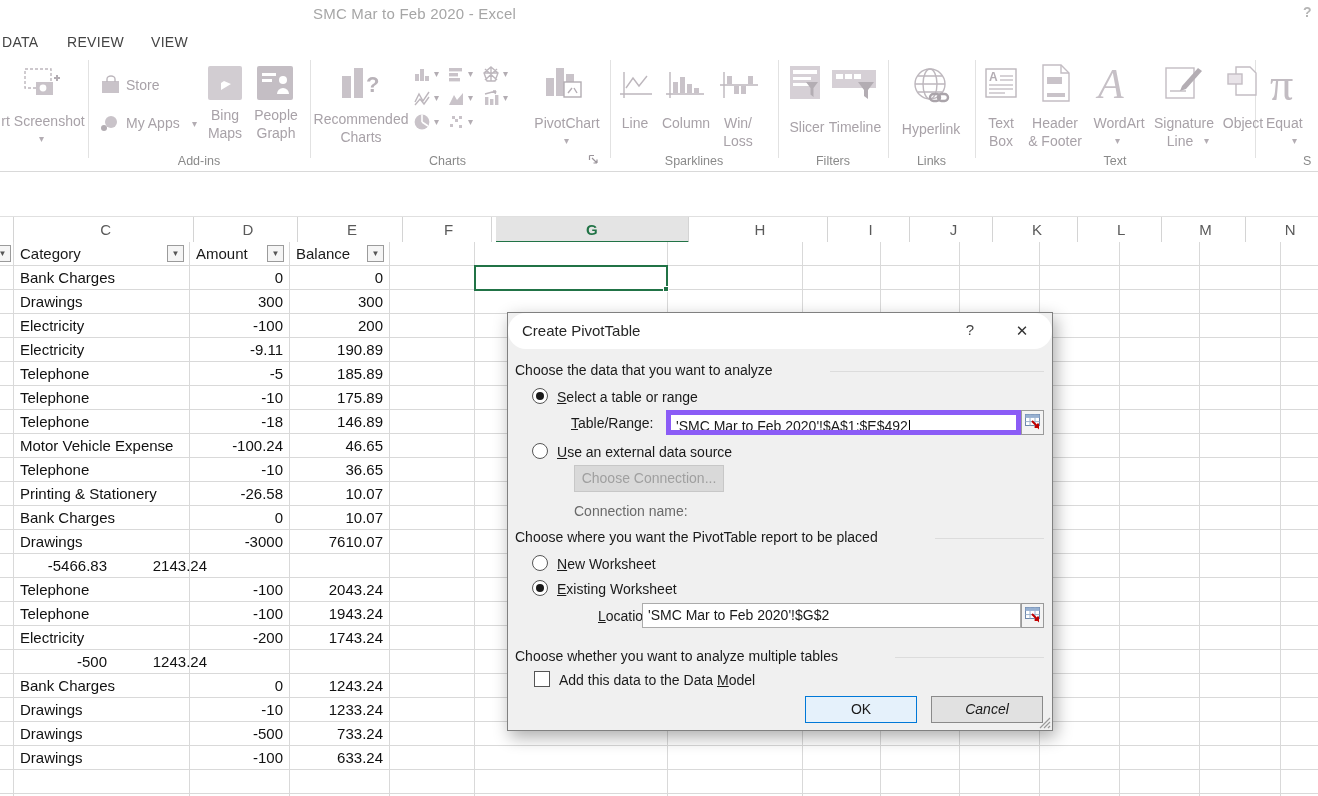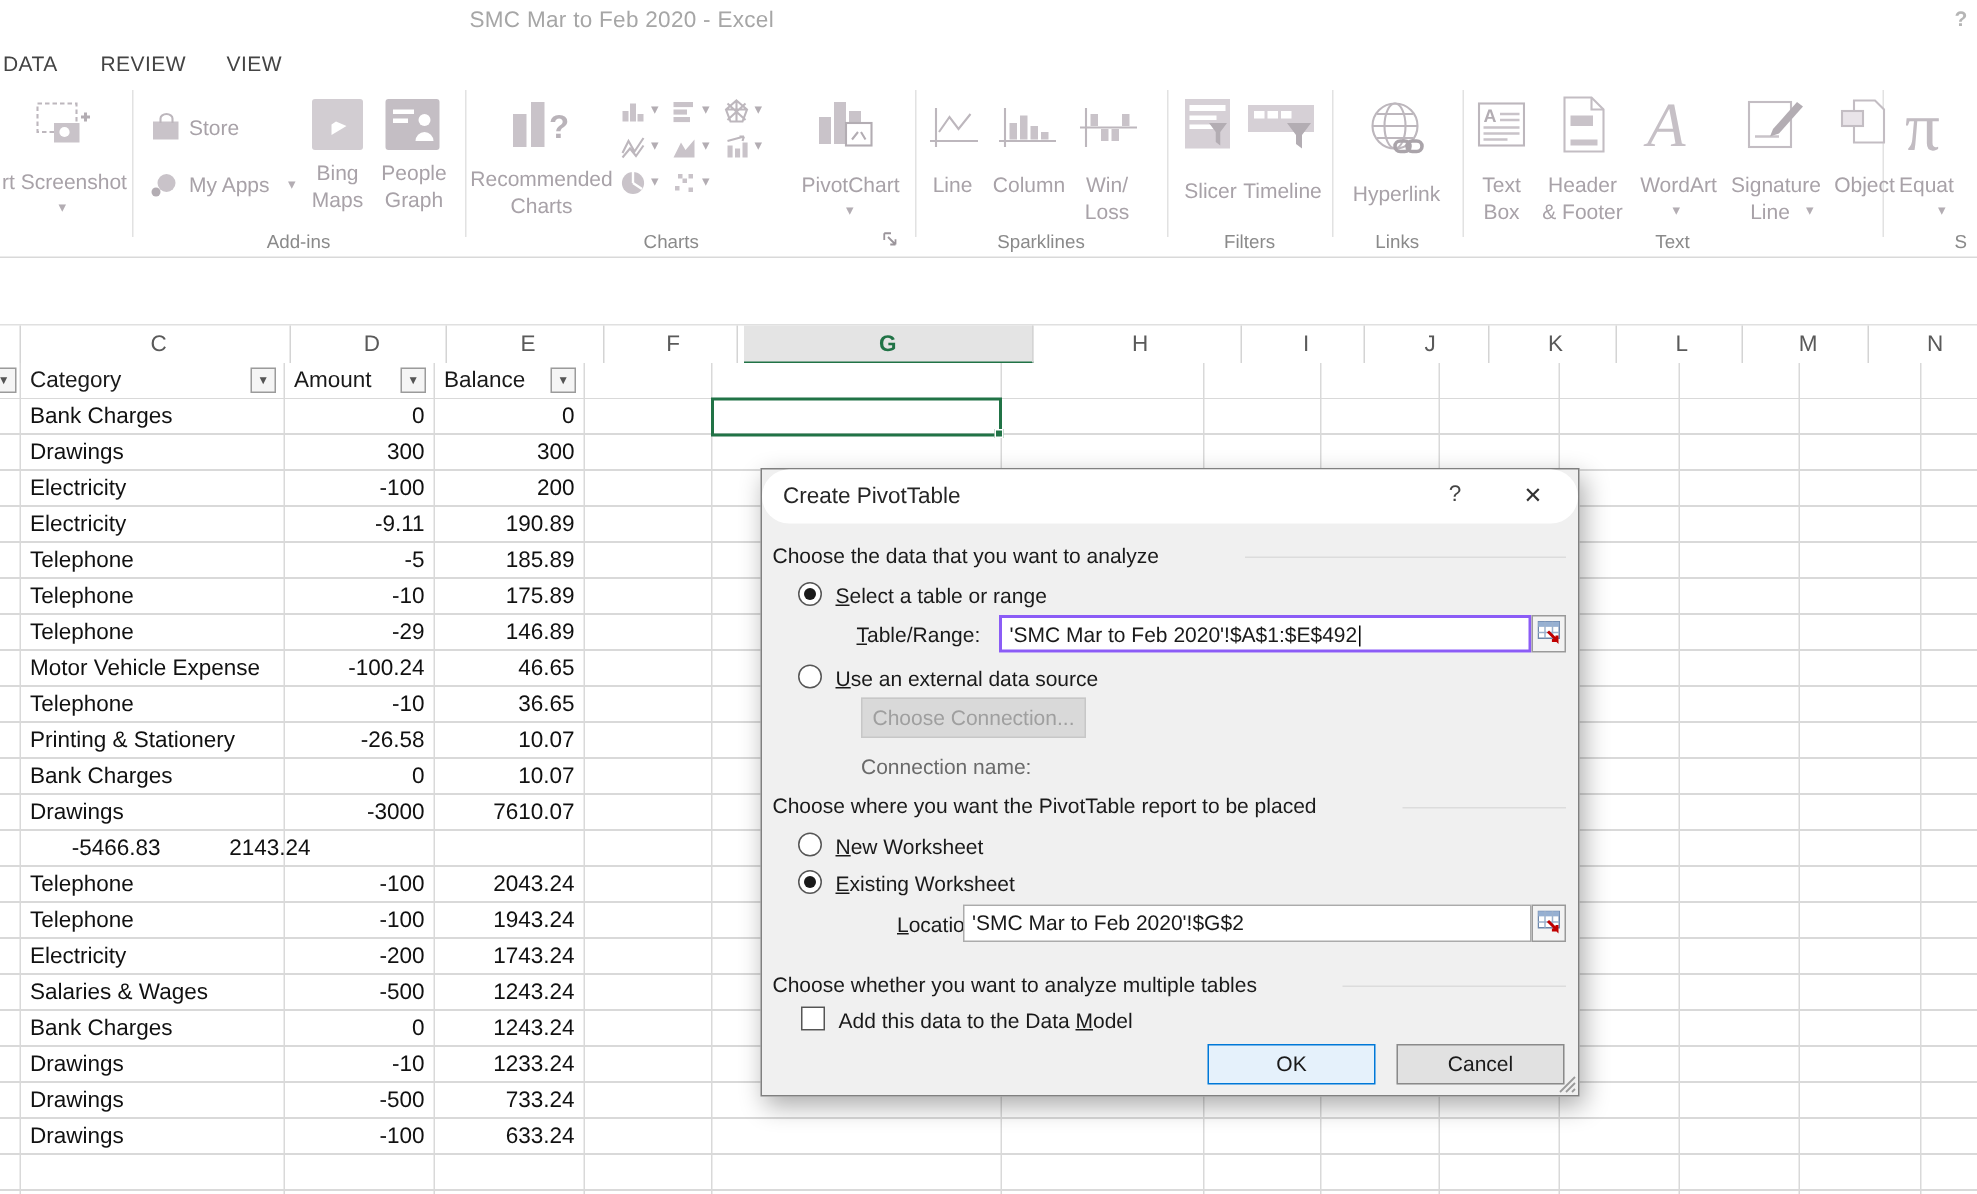--- a/index.html
+++ b/index.html
@@ -67,21 +67,21 @@
   .dlg-label { position:absolute; white-space:nowrap; }
   .dlg-input { position:absolute; background:#fff; font-size:14px; line-height:23px; padding-left:5px; white-space:nowrap; overflow:hidden; }
   .rangebtn { position:absolute; width:23px; height:25px; background:#f3f3f3; border:1px solid #9a9a9a; }
   .rangebtn svg { margin:3px auto 0; }
   #btn-connection { position:absolute; left:66px; top:152px; width:150px; height:27px; background:#d9d9d9;
     border:1px solid #c7c7c7; color:#9f9f9f; text-align:center; line-height:25px; }
   #conn-name { position:absolute; left:66px; top:190px; color:#6a6a6a;text-align:right; }
   .checkbox { position:absolute; width:16px; height:16px; background:#fff; border:1px solid #555; }
   .dlg-btn { position:absolute; width:112px; height:27px; text-align:center; line-height:25px; font-size:14px; }
   #btn-ok { left:297px; top:383px; background:#e5f1fb; border:1px solid #0078d7; }
-  #btn-cancel { left:423px; top:383px; background:#e1e1e1; border:1px solid #8a8a8a; }
+  #btn-cancel { left:423px; top:383px; background:#e1e1e1; border:1px solid #8a8a8a;font-style:italic; }
   #dlg-grip { position:absolute; right:1px; bottom:1px; }
   u { text-decoration:underline; }
   .cursorbar { display:inline-block; width:1px; height:14px; background:#000; vertical-align:middle; margin-left:1px; }
 </style>
 </head>
 <body>
 
 <div id="app">
 
   <div id="titlebar">
@@ -479,21 +479,21 @@
           </div>
 
           <div class="row">
             <span class="cell-cat">Telephone</span>
             <span class="cell-num">-10</span>
             <span class="cell-num">175.89</span>
           </div>
 
           <div class="row">
             <span class="cell-cat">Telephone</span>
-            <span class="cell-num">-29</span>
+            <span class="cell-num">-18</span>
             <span class="cell-num">146.89</span>
           </div>
 
           <div class="row">
             <span class="cell-cat">Motor Vehicle Expense</span>
             <span class="cell-num">-100.24</span>
             <span class="cell-num">46.65</span>
           </div>
 
           <div class="row">
@@ -538,21 +538,20 @@
             <span class="cell-num">1943.24</span>
           </div>
 
           <div class="row">
             <span class="cell-cat">Electricity</span>
             <span class="cell-num">-200</span>
             <span class="cell-num">1743.24</span>
           </div>
 
           <div class="row">
-            <span class="cell-cat">Salaries &amp; Wages</span>
             <span class="cell-num">-500</span>
             <span class="cell-num">1243.24</span>
           </div>
 
           <div class="row">
             <span class="cell-cat">Bank Charges</span>
             <span class="cell-num">0</span>
             <span class="cell-num">1243.24</span>
           </div>
 
@@ -590,21 +589,21 @@
 
     <div class="sectionrow" style="top:49px">
       <span>Choose the data that you want to analyze</span>
       <span class="rule"></span>
     </div>
 
     <span class="radio sel" style="left:24px;top:75px"></span>
     <span class="dlg-label" style="left:49px;top:76px"><u>S</u>elect a table or range</span>
 
     <span class="dlg-label" style="left:63px;top:102px"><u>T</u>able/Range:</span>
-    <span class="dlg-input" style="left:158px;top:97px;width:355px;height:25px;border:2px solid #8b5cf6"><span>'SMC Mar to Feb 2020'!$A$1:$E$492</span><span class="cursorbar"></span></span>
+    <span class="dlg-input" style="left:158px;top:97px;width:355px;height:25px;border:5px solid #8b5cf6"><span>'SMC Mar to Feb 2020'!$A$1:$E$492</span><span class="cursorbar"></span></span>
     <span class="rangebtn" style="left:513px;top:97px">
       <svg width="16" height="16">
           <rect x="0.5" y="0.5" width="14" height="11" fill="#fff" stroke="#6d87ab"></rect>
           <rect x="0.5" y="0.5" width="14" height="3.4" fill="#96b0d2"></rect>
           <path d="M5 .5 V11.5 M10 .5 V11.5 M.5 7.6 H14.5" stroke="#9cb2cd" stroke-width="1"></path>
           <path d="M7 7 l6 6 0 -3.4 M13 13 l-3.4 0" stroke="#c00000" stroke-width="2" fill="none"></path>
         </svg>
     </span>
 
     <span class="radio" style="left:24px;top:130px"></span>

